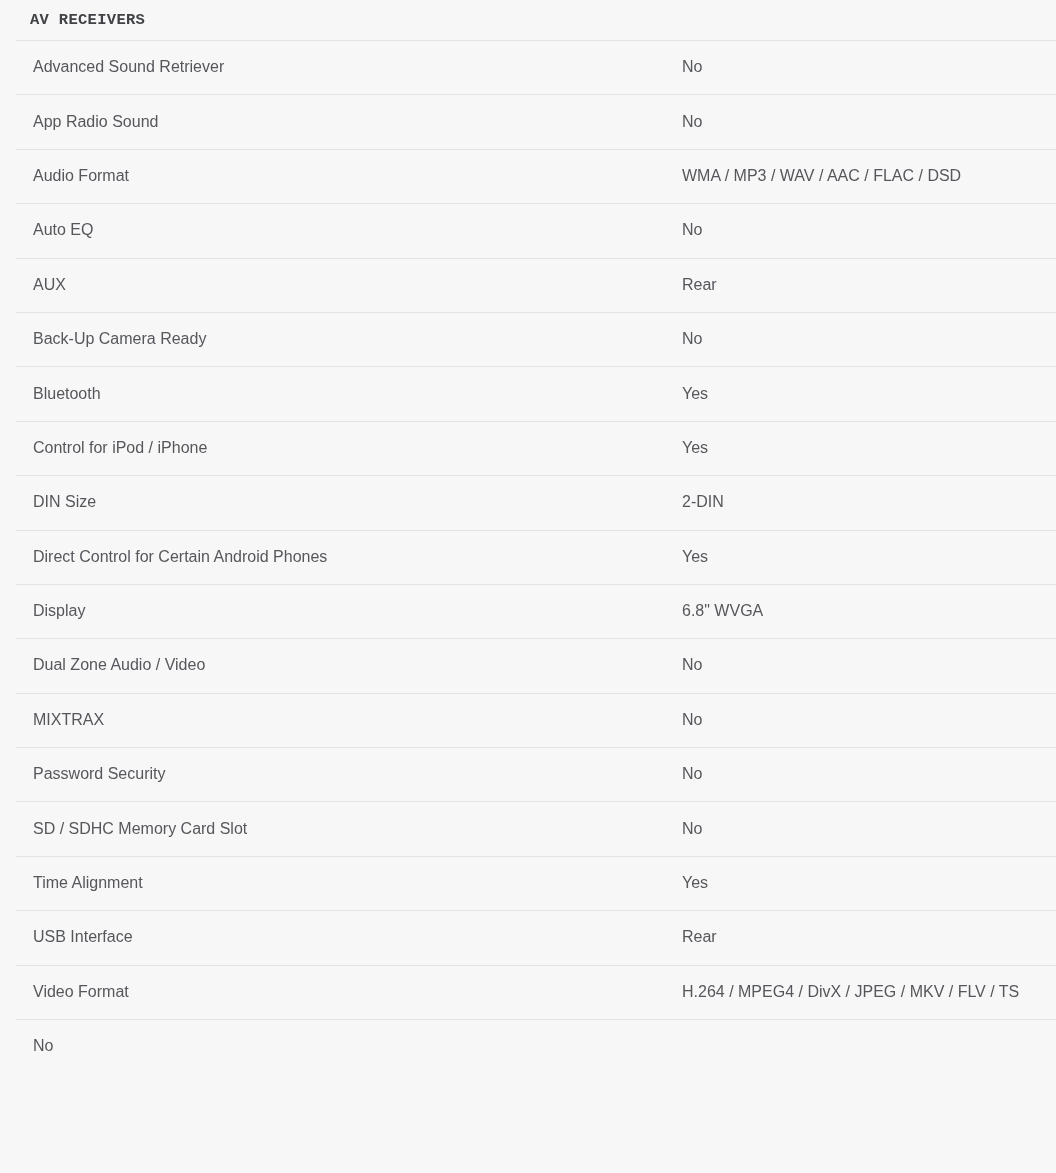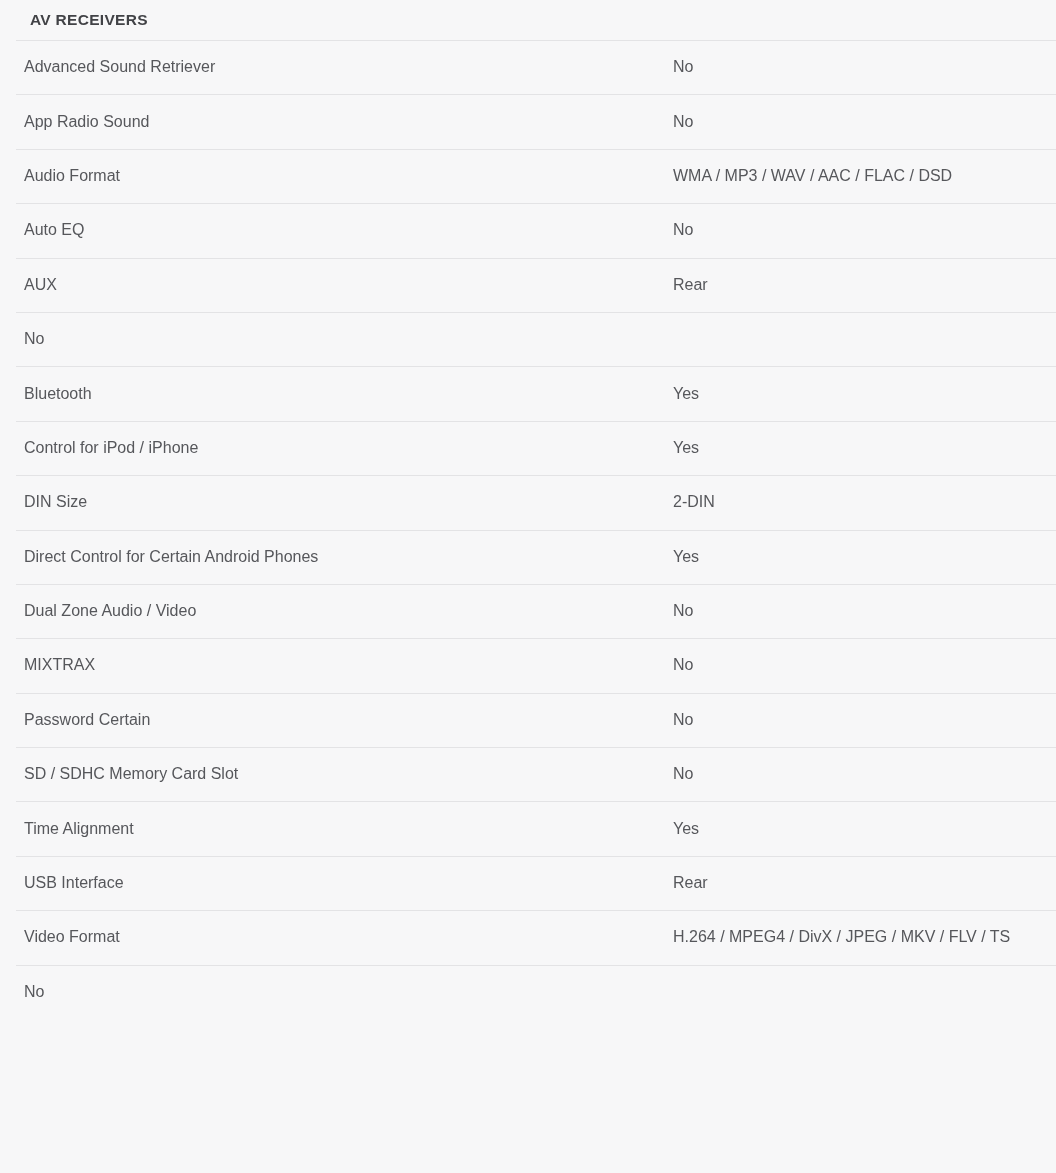--- a/index.html
+++ b/index.html
@@ -22,27 +22,28 @@
     display: flex;
     align-items: center;
     padding-left: 30px;
     box-sizing: border-box;
   }
   .section-title {
     font-size: 15.5px;
     font-weight: bold;
     letter-spacing: 0.3px;
     color: var(--header-text);
+    font-family: Liberation Mono, monospace;
   }
   .row {
     position: relative;
     height: 54.4px;
     display: flex;
     align-items: center;
-    padding-left: 24px;
+    padding-left: 33px;
     box-sizing: border-box;
   }
   .divider {
     position: absolute;
     top: 0;
     left: 16px;
     right: 0;
     height: 1px;
     background: var(--divider);
   }
@@ -93,20 +94,21 @@
   </div>
 
   <div class="row">
     <div class="divider"></div>
     <span class="label">AUX</span>
     <span class="value">Rear</span>
   </div>
 
   <div class="row">
     <div class="divider"></div>
+    <span class="label">Back-Up Camera Ready</span>
     <span class="value">No</span>
   </div>
 
   <div class="row">
     <div class="divider"></div>
     <span class="label">Bluetooth</span>
     <span class="value">Yes</span>
   </div>
 
   <div class="row">
@@ -120,36 +122,41 @@
     <span class="label">DIN Size</span>
     <span class="value">2-DIN</span>
   </div>
 
   <div class="row">
     <div class="divider"></div>
     <span class="label">Direct Control for Certain Android Phones</span>
     <span class="value">Yes</span>
   </div>
 
+  <div class="row">
+    <div class="divider"></div>
+    <span class="label">Display</span>
+    <span class="value">6.8" WVGA</span>
+  </div>
 
   <div class="row">
     <div class="divider"></div>
     <span class="label">Dual Zone Audio / Video</span>
     <span class="value">No</span>
   </div>
 
   <div class="row">
     <div class="divider"></div>
     <span class="label">MIXTRAX</span>
     <span class="value">No</span>
   </div>
 
   <div class="row">
     <div class="divider"></div>
-    <span class="label">Password Certain</span>
+    <span class="label">Password Security</span>
     <span class="value">No</span>
   </div>
 
 
 
   <div class="row">
     <div class="divider"></div>
     <span class="label">SD / SDHC Memory Card Slot</span>
     <span class="value">No</span>
   </div>

